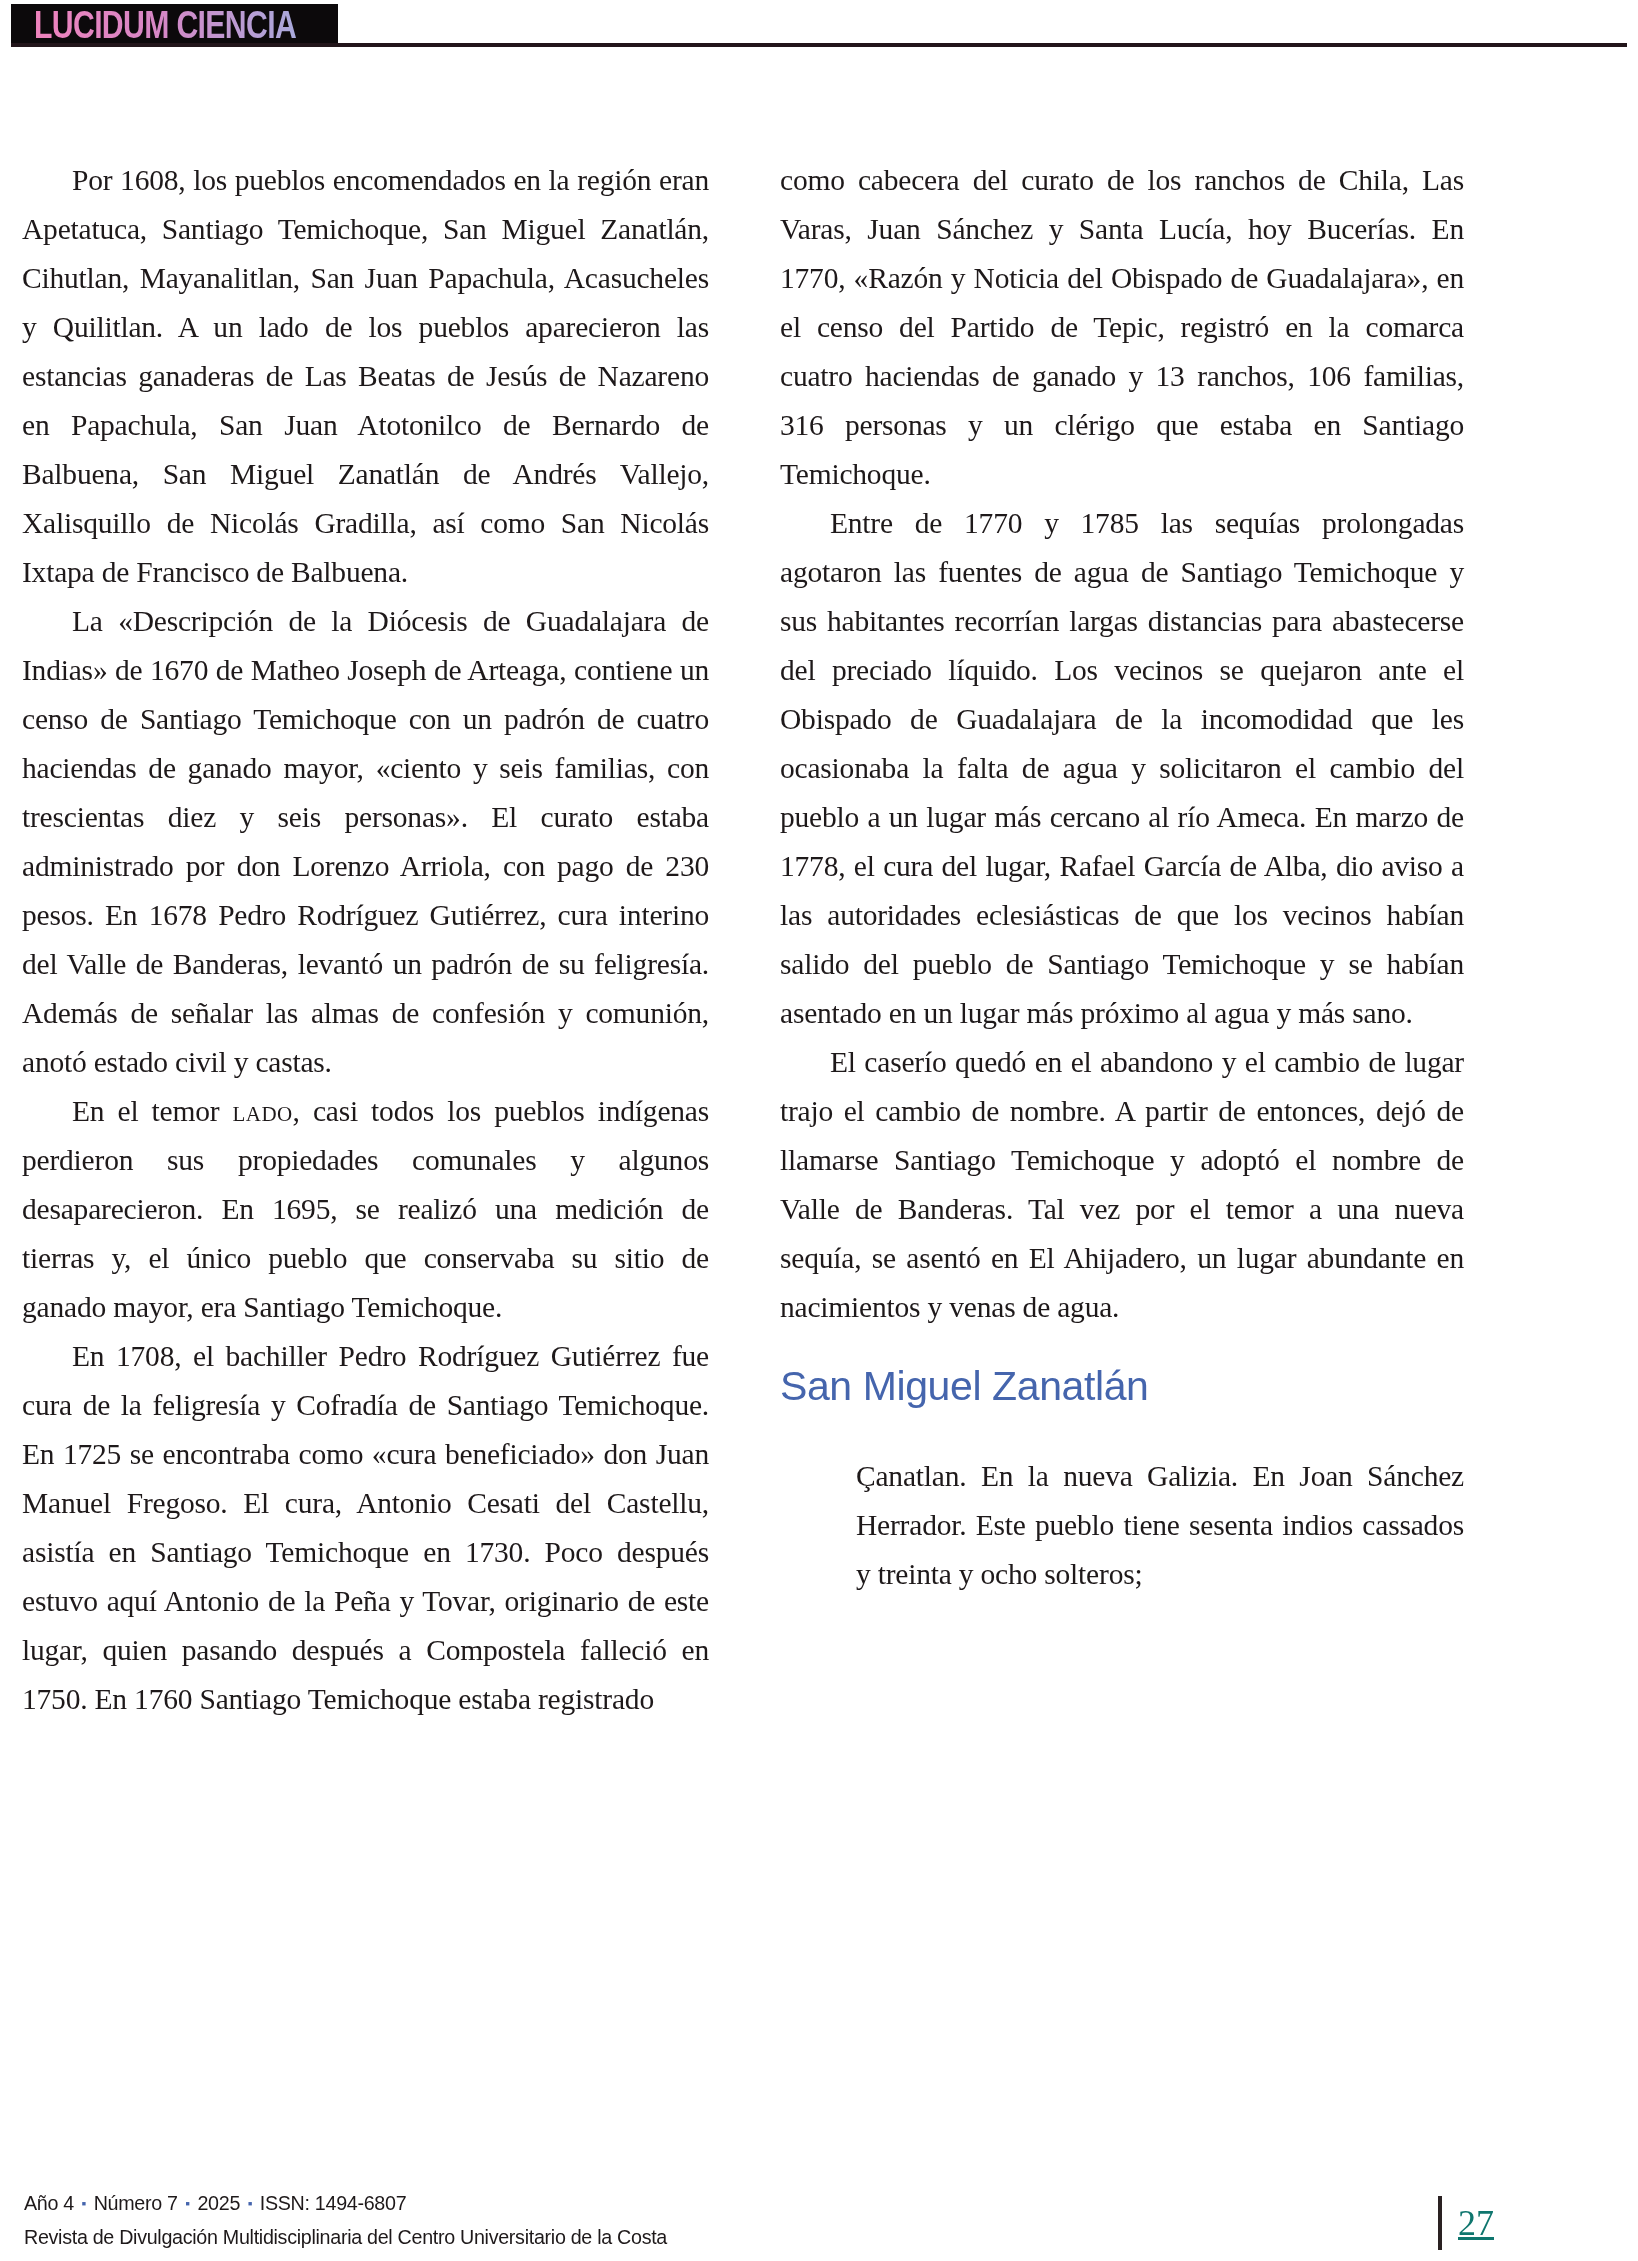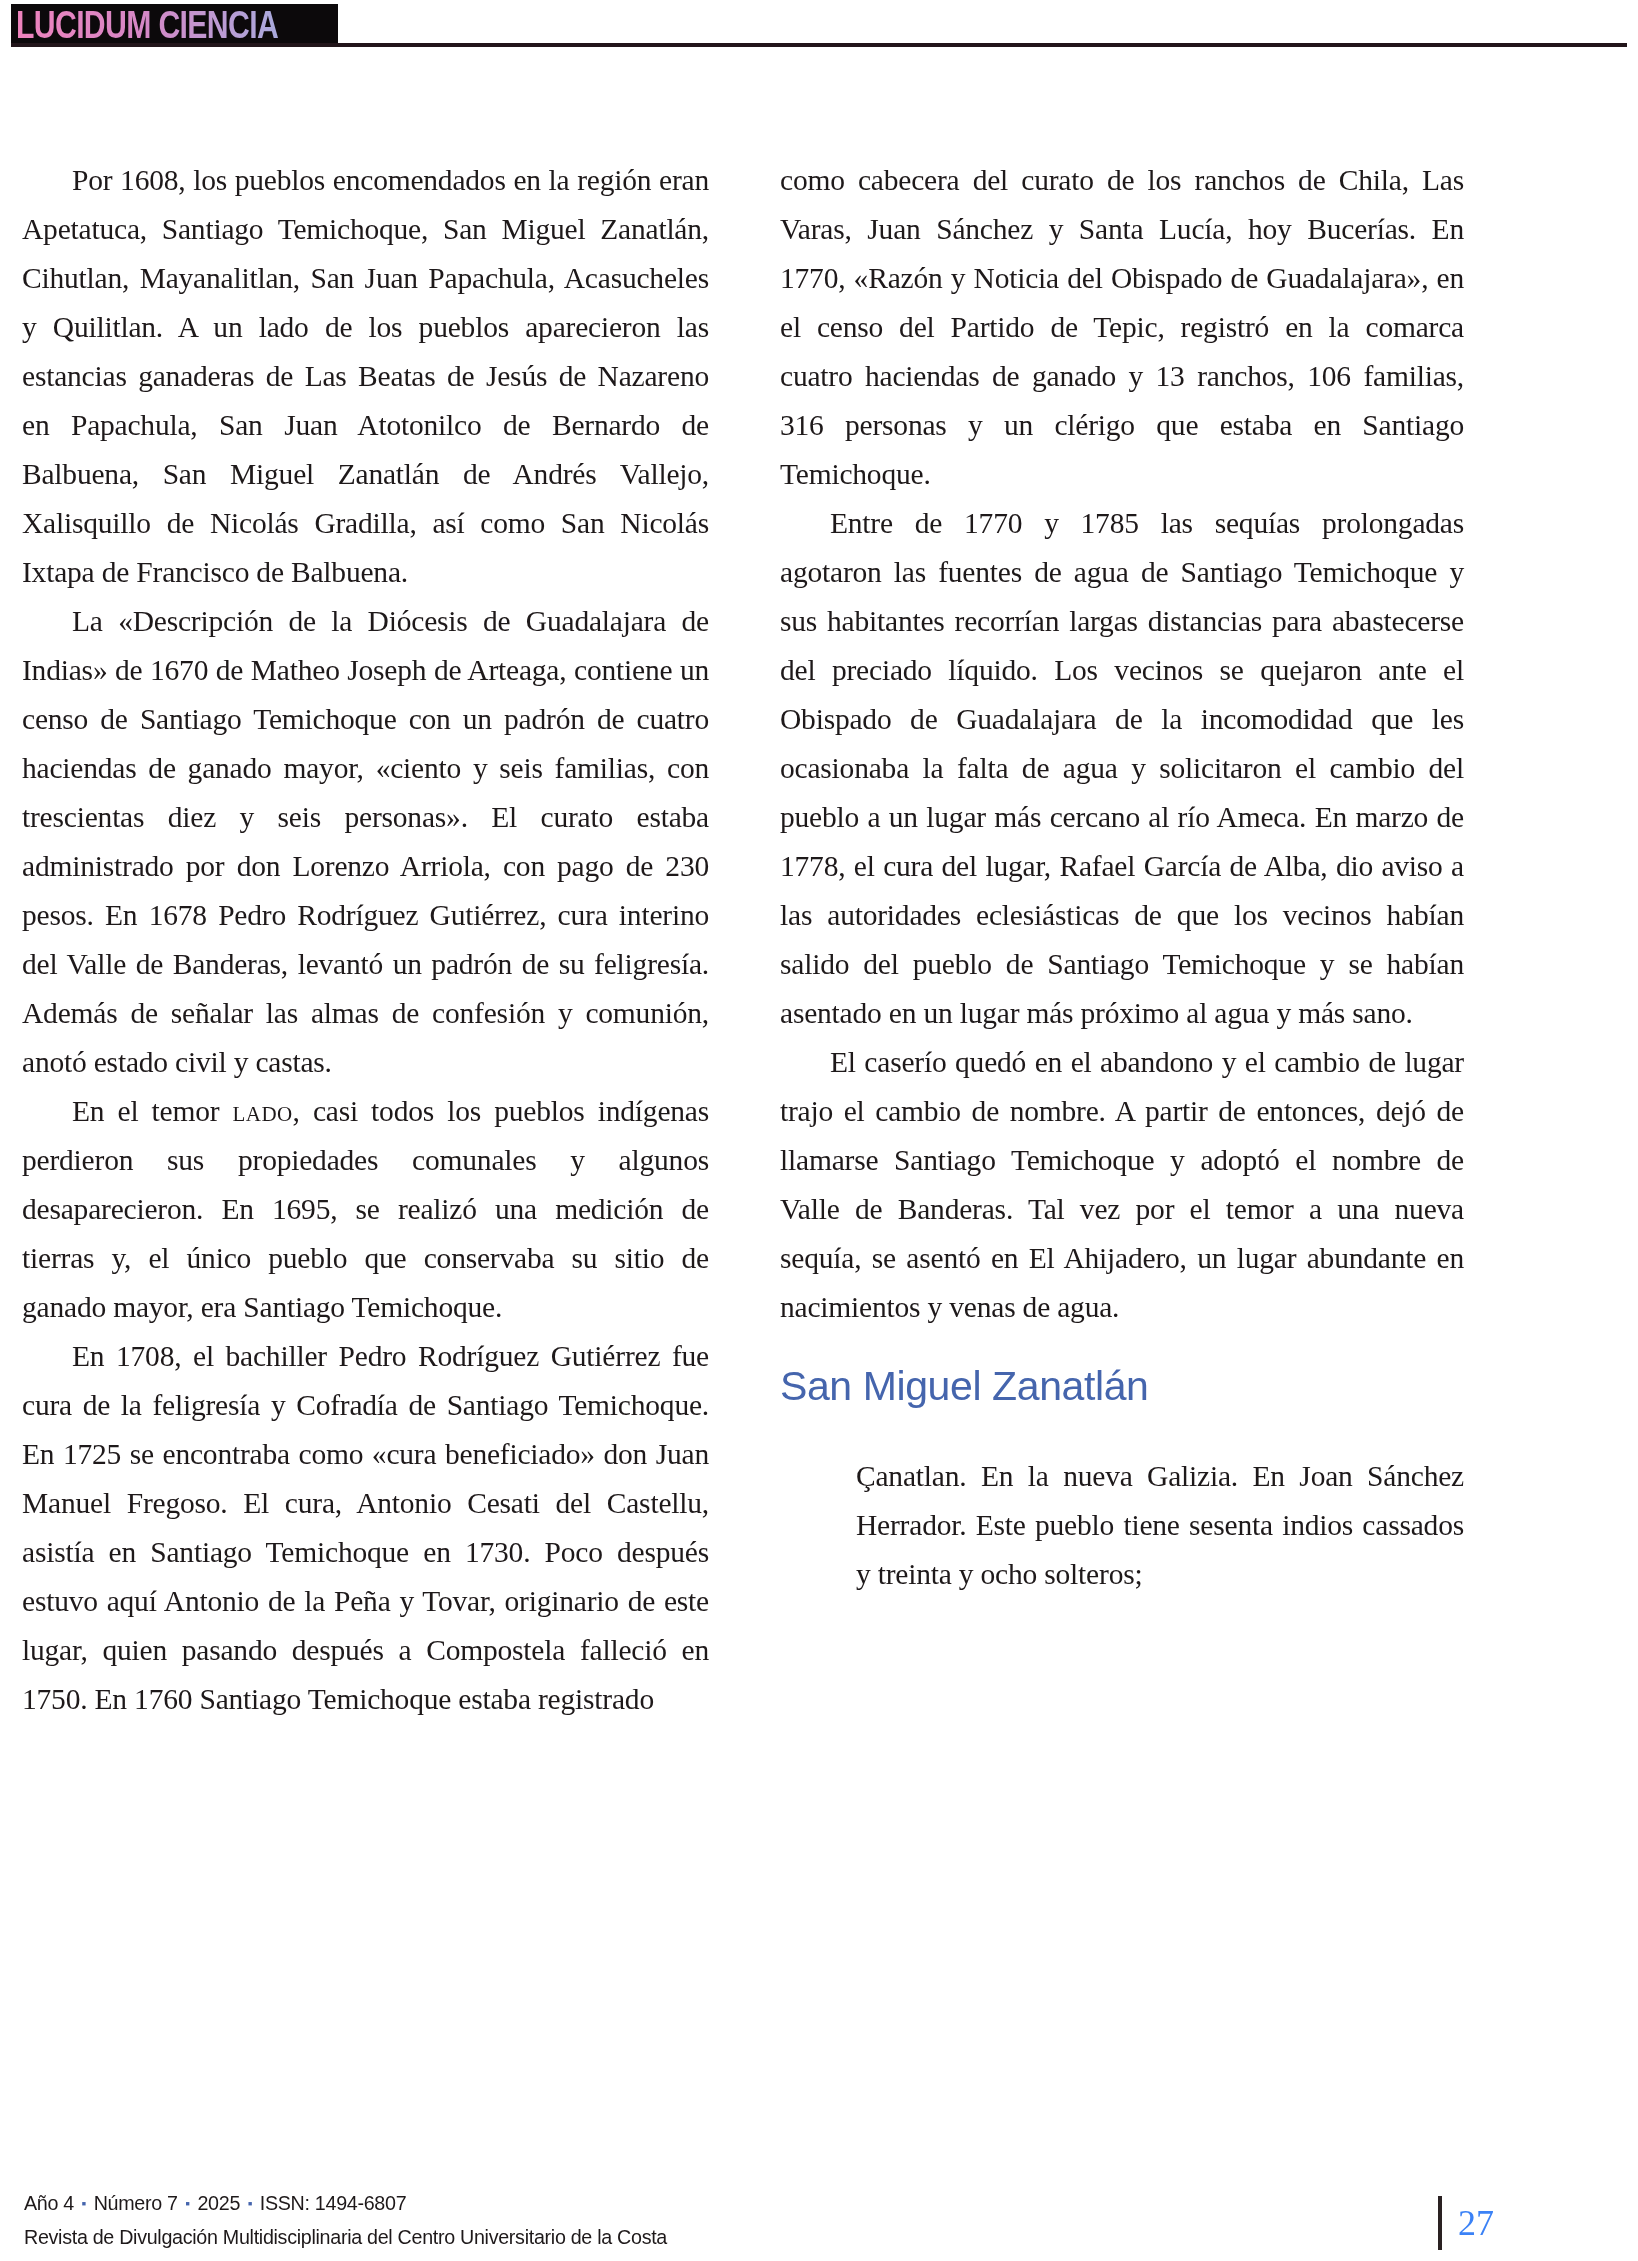--- a/index.html
+++ b/index.html
@@ -19,21 +19,21 @@
     font-family:"Liberation Serif", serif;
     color:var(--ink);
   }
 
   
   .brand-box{
     position:absolute;left:11.3px;top:3.8px;
     width:327px;height:43px;
     background:#0c090b;
     display:flex;align-items:center;
-    padding-left:5px;box-sizing:border-box;
+    padding-left:23px;box-sizing:border-box;
   }
   .brand-text{
     font-family:"Liberation Sans", sans-serif;
     font-weight:700;
     font-size:36px;
     letter-spacing:-0.8px;
     white-space:nowrap;
     transform:scaleX(0.84) scaleY(1.06);
     transform-origin:left center;
     background:linear-gradient(90deg,var(--brand-gradient-start) 0%,var(--brand-gradient-mid) 48%,var(--brand-gradient-end) 100%);
@@ -99,21 +99,22 @@
   }
   .pagenum-bar{
     position:absolute;left:1438px;top:2196px;
     width:3.8px;height:54px;
     background:#2a2122;
   }
   .pagenum{
     position:absolute;left:1458px;top:2202px;
     font-family:"Liberation Serif", serif;
     font-size:36px;
-    color:#3b82f6;
+    color:#0f766e;
+    text-decoration:underline;
   }
 </style>
 </head>
 <body>
 
 <div class="page">
 
   <div class="brand-box">
     <span class="brand-text">LUCIDUM CIENCIA</span>
   </div>

